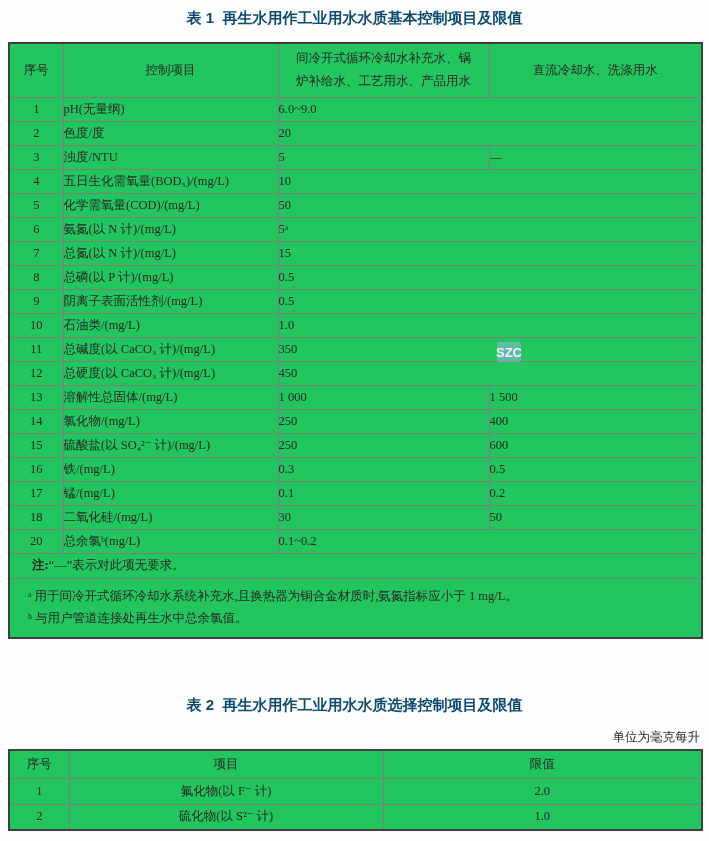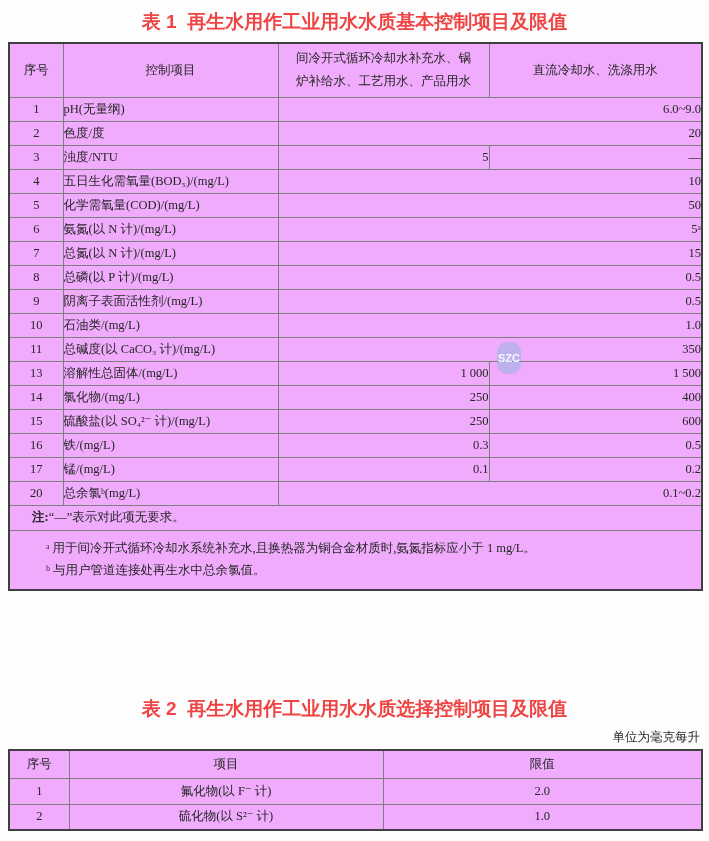--- a/index.html
+++ b/index.html
@@ -4,57 +4,57 @@
 <style>
   html,body{margin:0;padding:0;}
   body{
     width:709px;height:841px;position:relative;background:#fdfdfd;
     font-family:"Liberation Serif","DejaVu Serif",serif;color:#222;
     overflow:hidden;
   }
   .tbl-title{
     position:absolute;left:0;width:709px;text-align:center;
     font-family:"Liberation Sans","DejaVu Sans",sans-serif;
-    font-weight:700;font-size:19px;color:#ef4444;white-space:pre;
+    font-weight:700;font-size:15px;color:#0c4a6e;white-space:pre;
   }
   #t1-title{top:9px;}
   #t2-title{top:696px;}
   #t2-unit{
     position:absolute;top:729px;right:9px;font-size:12.5px;color:#2a2a2a;
   }
   table{
     position:absolute;left:8px;width:693px;border-collapse:collapse;
-    table-layout:fixed;background:#f0abfc;
+    table-layout:fixed;background:#22c55e;
     border:2px solid #3f3f3f;
   }
   #table1{top:42px;}
   #table2{top:749px;}
   td,th{
     border:1px solid #7e7e7e;font-weight:normal;font-size:12.5px;
     color:#262626;padding:0;overflow:hidden;
   }
   #table1 tr.hdr{height:54px;}
   #table1 tr.r{height:24px;}
   #table1 th{line-height:23px;padding:0 12px;}
   .c-no{text-align:center;}
   .c-item{text-align:left;}
-  .c-num{text-align:right;}
+  .c-num{text-align:left;}
   tr.note-row{height:25px;}
   .c-note{text-align:left;padding-left:22px;}
   .note-label{font-weight:bold;}
-  .c-foot{padding:6px 14px 8px 36px;line-height:22px;text-align:left;vertical-align:top;margin-left:40px;}
+  .c-foot{padding:6px 14px 8px 18px;line-height:22px;text-align:left;vertical-align:top;margin-left:40px;}
   #table2 tr.hdr{height:28px;}
   #table2 tr.r{height:26px;}
   #table2 td,#table2 th{text-align:center;}
   .watermark{
-    position:absolute;left:497px;top:342px;width:24px;height:32px;
-    background:rgba(148,180,224,0.55);border-radius:10px;
+    position:absolute;left:497px;top:342px;width:24px;height:20px;
+    background:rgba(148,180,224,0.55);border-radius:3px;
     display:flex;align-items:center;justify-content:center;
     font-family:"Liberation Sans","DejaVu Sans",sans-serif;
-    font-size:11px;font-weight:bold;color:rgba(255,255,255,0.9);
+    font-size:13px;font-weight:bold;color:rgba(255,255,255,0.9);
     pointer-events:none;
   }
 </style>
 </head>
 <body>
 
 <div id="t1-title" class="tbl-title">表 1  再生水用作工业用水水质基本控制项目及限值</div>
 
 <table id="table1">
   <colgroup>
@@ -120,20 +120,25 @@
     <td class="c-no">10</td>
     <td class="c-item">石油类/(mg/L)</td>
     <td class="c-num" colspan="2">1.0</td>
   </tr>
   <tr class="r">
     <td class="c-no">11</td>
     <td class="c-item">总碱度(以 CaCO₃ 计)/(mg/L)</td>
     <td class="c-num" colspan="2">350</td>
   </tr>
   <tr class="r">
+    <td class="c-no">12</td>
+    <td class="c-item">总硬度(以 CaCO₃ 计)/(mg/L)</td>
+    <td class="c-num" colspan="2">450</td>
+  </tr>
+  <tr class="r">
     <td class="c-no">13</td>
     <td class="c-item">溶解性总固体/(mg/L)</td>
     <td class="c-num">1 000</td>
     <td class="c-num">1 500</td>
   </tr>
   <tr class="r">
     <td class="c-no">14</td>
     <td class="c-item">氯化物/(mg/L)</td>
     <td class="c-num">250</td>
     <td class="c-num">400</td>
@@ -148,20 +153,26 @@
     <td class="c-no">16</td>
     <td class="c-item">铁/(mg/L)</td>
     <td class="c-num">0.3</td>
     <td class="c-num">0.5</td>
   </tr>
   <tr class="r">
     <td class="c-no">17</td>
     <td class="c-item">锰/(mg/L)</td>
     <td class="c-num">0.1</td>
     <td class="c-num">0.2</td>
+  </tr>
+  <tr class="r">
+    <td class="c-no">18</td>
+    <td class="c-item">二氧化硅/(mg/L)</td>
+    <td class="c-num">30</td>
+    <td class="c-num">50</td>
   </tr>
   <tr class="r">
     <td class="c-no">20</td>
     <td class="c-item">总余氯ᵇ(mg/L)</td>
     <td class="c-num" colspan="2">0.1~0.2</td>
   </tr>
   <tr class="note-row">
     <td colspan="4" class="c-note">
       <span class="note-label">注:</span><span>“—”表示对此项无要求。</span>
     </td>

